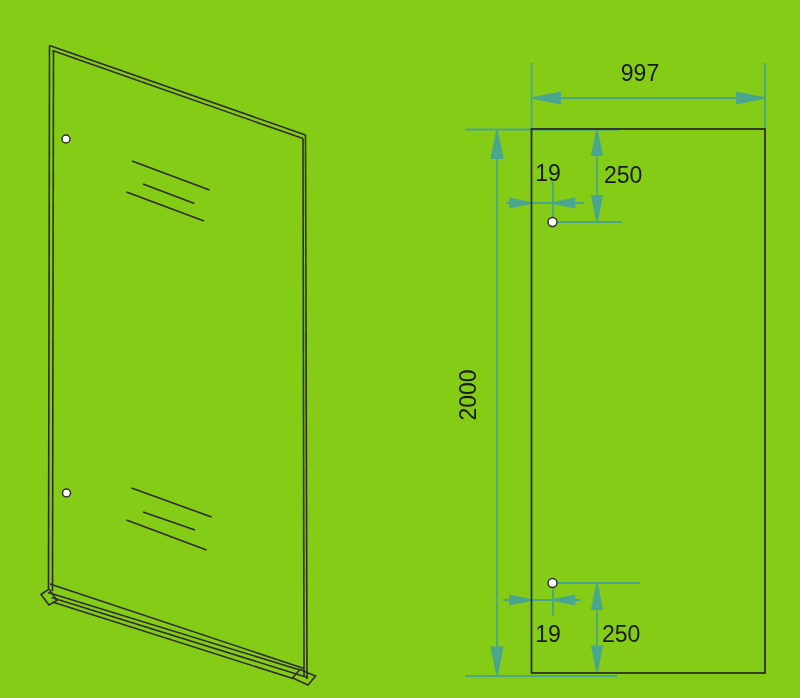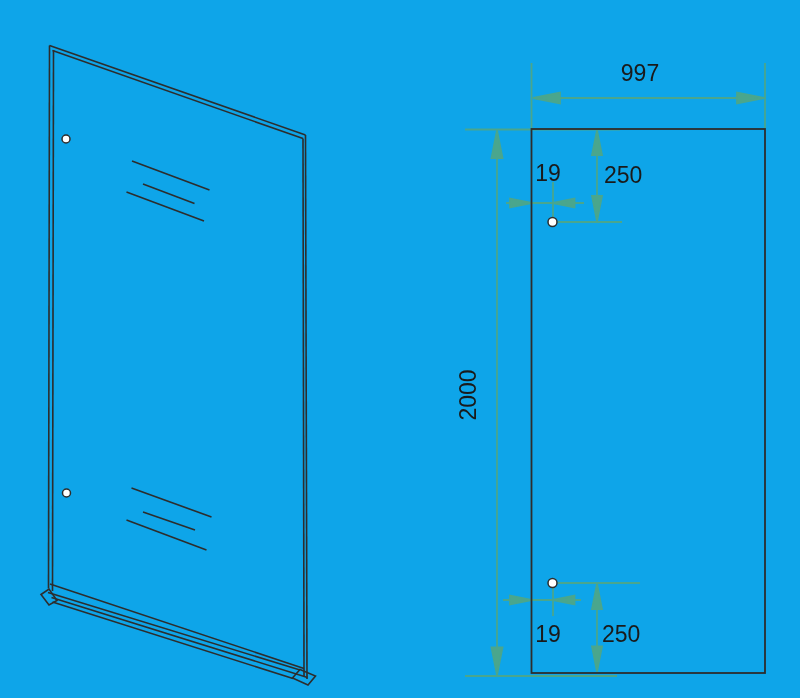--- a/index.html
+++ b/index.html
@@ -1,20 +1,20 @@
 <!DOCTYPE html>
 <html><head>
 <meta charset="utf-8">
 <style>
   html, body { margin: 0; padding: 0; background: #ffffff; }
   .page {
     position: relative;
     width: 800px;
     height: 698px;
-    background: #0ea5e9;
+    background: #84cc16;
     overflow: hidden;
   }
   svg { display: block; }
   .dim-text {
     font-family: "Liberation Sans", sans-serif;
     font-size: 23px;
     fill: #1a1a1a;
     stroke: none;
   }
 </style>

